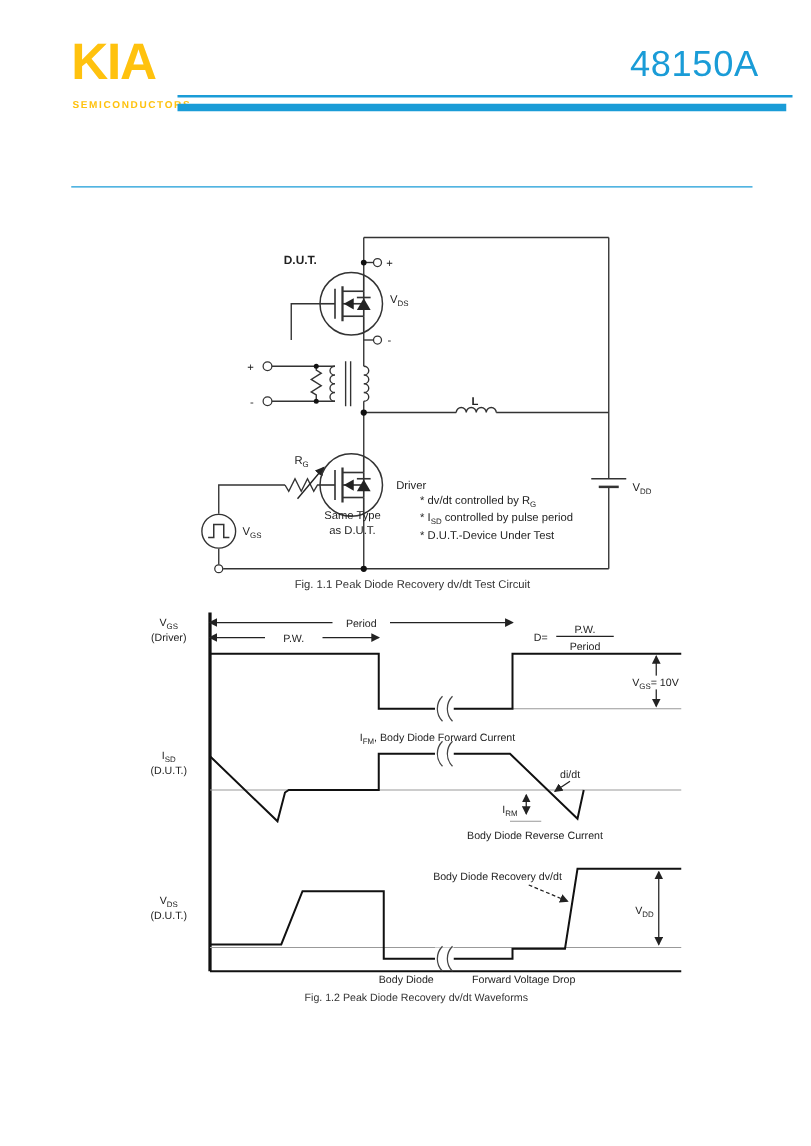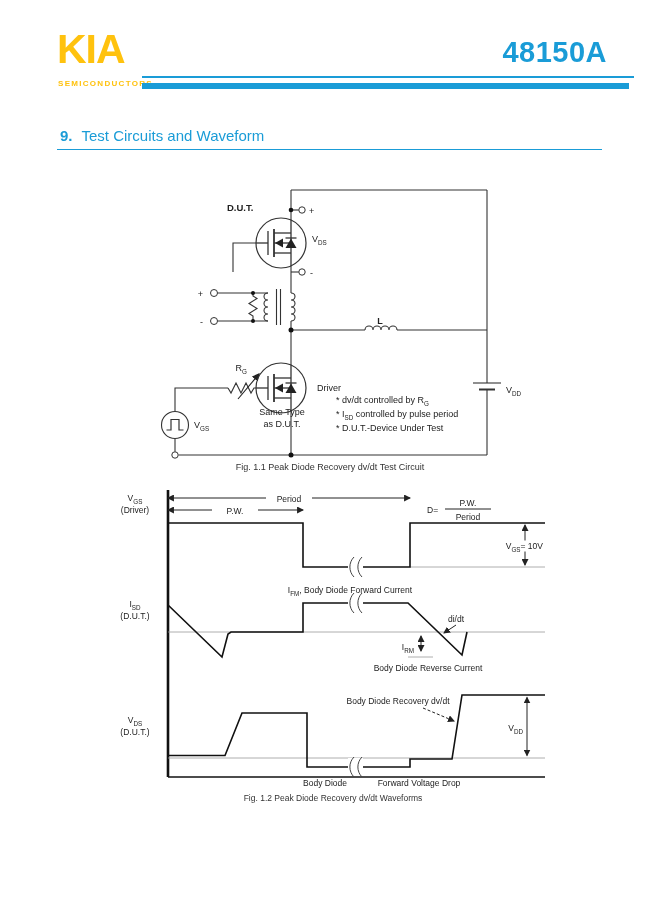--- a/index.html
+++ b/index.html
@@ -3,21 +3,21 @@
 <meta charset="utf-8">
 <style>
   * { margin:0; padding:0; box-sizing:border-box; }
   html,body { background:#fff; }
   body { width:649px; height:917px; font-family:"Liberation Sans", sans-serif; position:relative; }
   .page { position:relative; width:649px; height:808px; background:#fff; overflow:hidden; }
   .abs { position:absolute; }
   .logo { left:57px; top:27px; font-size:41px; font-weight:700; color:var(--logo,#FFC20E); letter-spacing:-1px; line-height:1.1; }
   .logo-sub { left:58px; top:79px; font-size:8px; font-weight:700; color:var(--logo,#FFC20E); letter-spacing:1.3px; }
   .dev { left:157px; top:34px; font-size:13.5px; font-weight:700; color:var(--accent,#1A9CD7); line-height:1.5; }
-  .pn { right:42px; top:36px; font-size:29px; color:var(--accent,#1A9CD7); letter-spacing:0.5px;font-weight:bold; }
+  .pn { right:42px; top:36px; font-size:29px; color:var(--accent,#1A9CD7); letter-spacing:0.5px; }
   .rule-thin { left:142px; top:76px; width:492px; height:1.5px; background:var(--accent,#1A9CD7); }
   .rule-thick { left:142px; top:83px; width:487px; height:5.5px; background:var(--accent,#1A9CD7); }
   .sec { left:60px; top:127px; font-size:15px; color:var(--accent,#1A9CD7); }
   .sec .num { font-weight:700; margin-right:9px; }
   .sec-rule { left:57px; top:149px; width:545px; height:1px; background:var(--accent,#1A9CD7); }
   svg.fig { position:absolute; }
   svg text { font-family:"Liberation Sans", sans-serif; fill:#222; }
   #fig1 text { font-size:9px; }
   #fig2 text { font-size:8.5px; }
   .sub { font-size:6.3px; }
@@ -34,23 +34,20 @@
 <div class="page">
 
   <div class="abs logo">KIA</div>
   <div class="abs logo-sub">SEMICONDUCTORS</div>
   <div class="abs dev">
   </div>
   <div class="abs pn">48150A</div>
   <div class="abs rule-thin"></div>
   <div class="abs rule-thick"></div>
 
-  <div class="abs sec">
-    <span class="num">9.</span><span>Test Circuits and Waveform</span>
-  </div>
   <div class="abs sec-rule"></div>
 
   <svg id="fig1" class="fig" style="left:140px; top:178px;" width="400" height="300" viewBox="0 0 400 300">
     <defs>
       <marker id="ah" viewBox="0 0 10 10" refX="8.5" refY="5" markerWidth="7" markerHeight="7" orient="auto-start-reverse">
         <path d="M0,0 L10,5 L0,10 z" fill="#222"></path>
       </marker>
       <g id="mosfet">
         <circle r="25" cx="0" cy="0" fill="none" stroke="#333" stroke-width="1.2"></circle>
         <g stroke="#333" stroke-width="1.3" fill="none">

